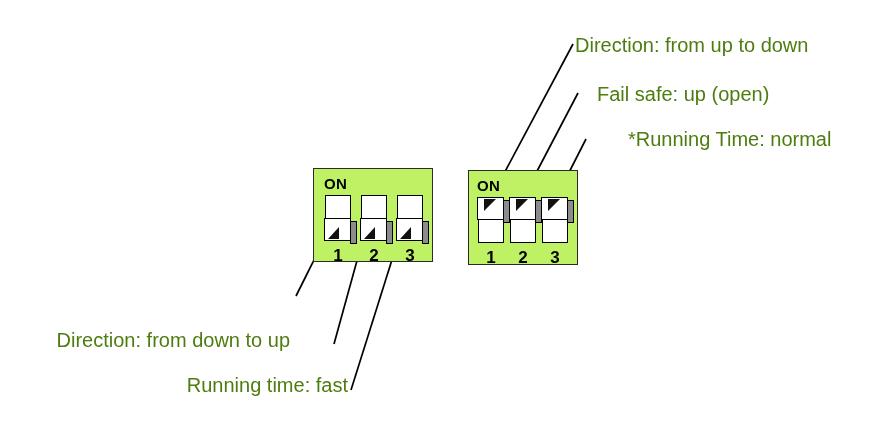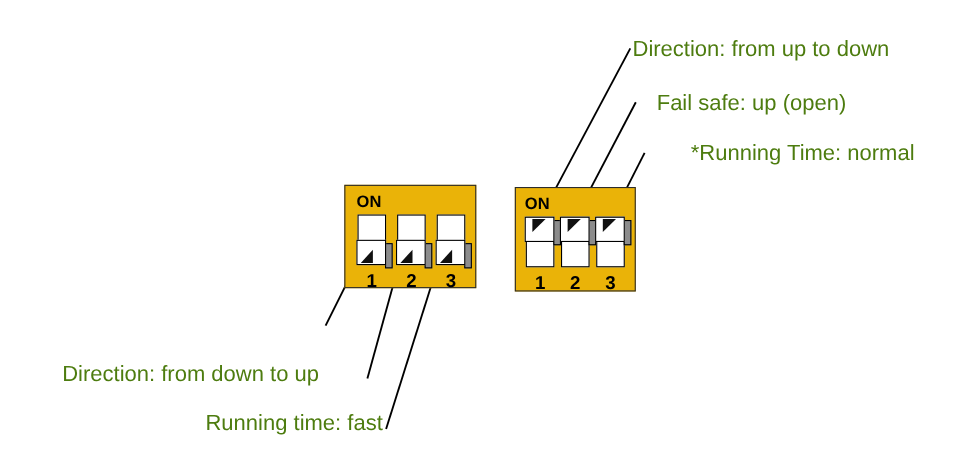--- a/index.html
+++ b/index.html
@@ -36,21 +36,21 @@
     line-height: 1.12;
     color: #4d7c0f;
     white-space: nowrap;
   }
   .ann-left  { text-align: right; }
   .ann-right { text-align: left; }
 
   
   .dip-package {
     position: absolute;
-    background: #eab308;
+    background: #bef264;
     border: 1.6px solid #2b2b2b;
     box-sizing: border-box;
   }
   .on-label {
     position: absolute;
     font-family: "Liberation Sans", sans-serif;
     font-weight: bold;
     font-size: 15px;
     letter-spacing: 0.3px;
     color: #000000;

